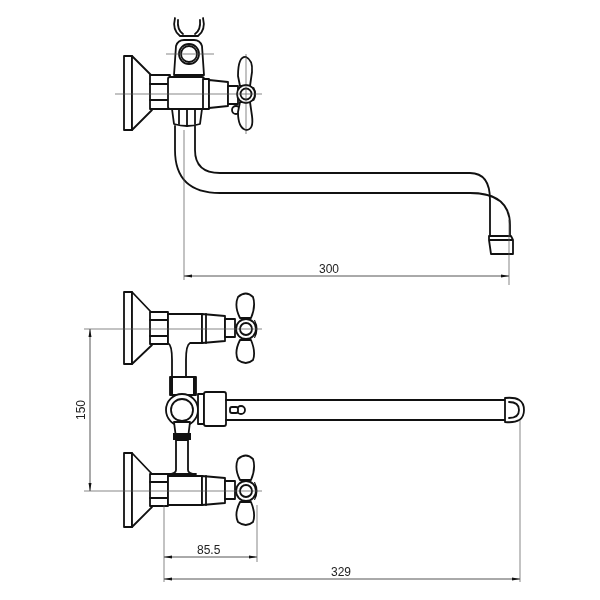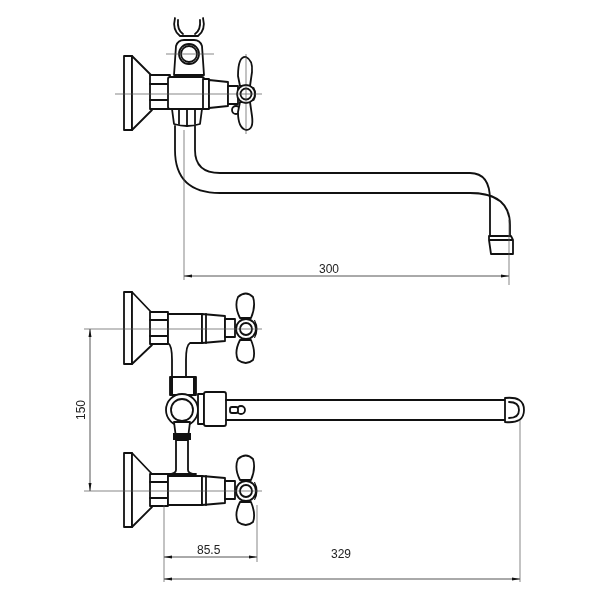--- a/index.html
+++ b/index.html
@@ -162,13 +162,13 @@
       <line class="dim" x1="164" y1="579" x2="520" y2="579"></line>
       <path class="blk" d="M164,579 l8,-1.5 l0,3 Z"></path>
       <path class="blk" d="M520,579 l-8,-1.5 l0,3 Z"></path>
     </g>
   </g>
 </svg>
 
 <span class="lbl" style="left:319px; top:263px;">300</span>
 <span class="lbl" style="left:71px; top:404px; transform: rotate(-90deg); transform-origin: center;">150</span>
 <span class="lbl" style="left:197px; top:544px;text-align:center;">85.5</span>
-<span class="lbl" style="left:331px; top:548px;">329</span>
+<span class="lbl" style="left:331px; top:566px;">329</span>
 
 </body></html>

